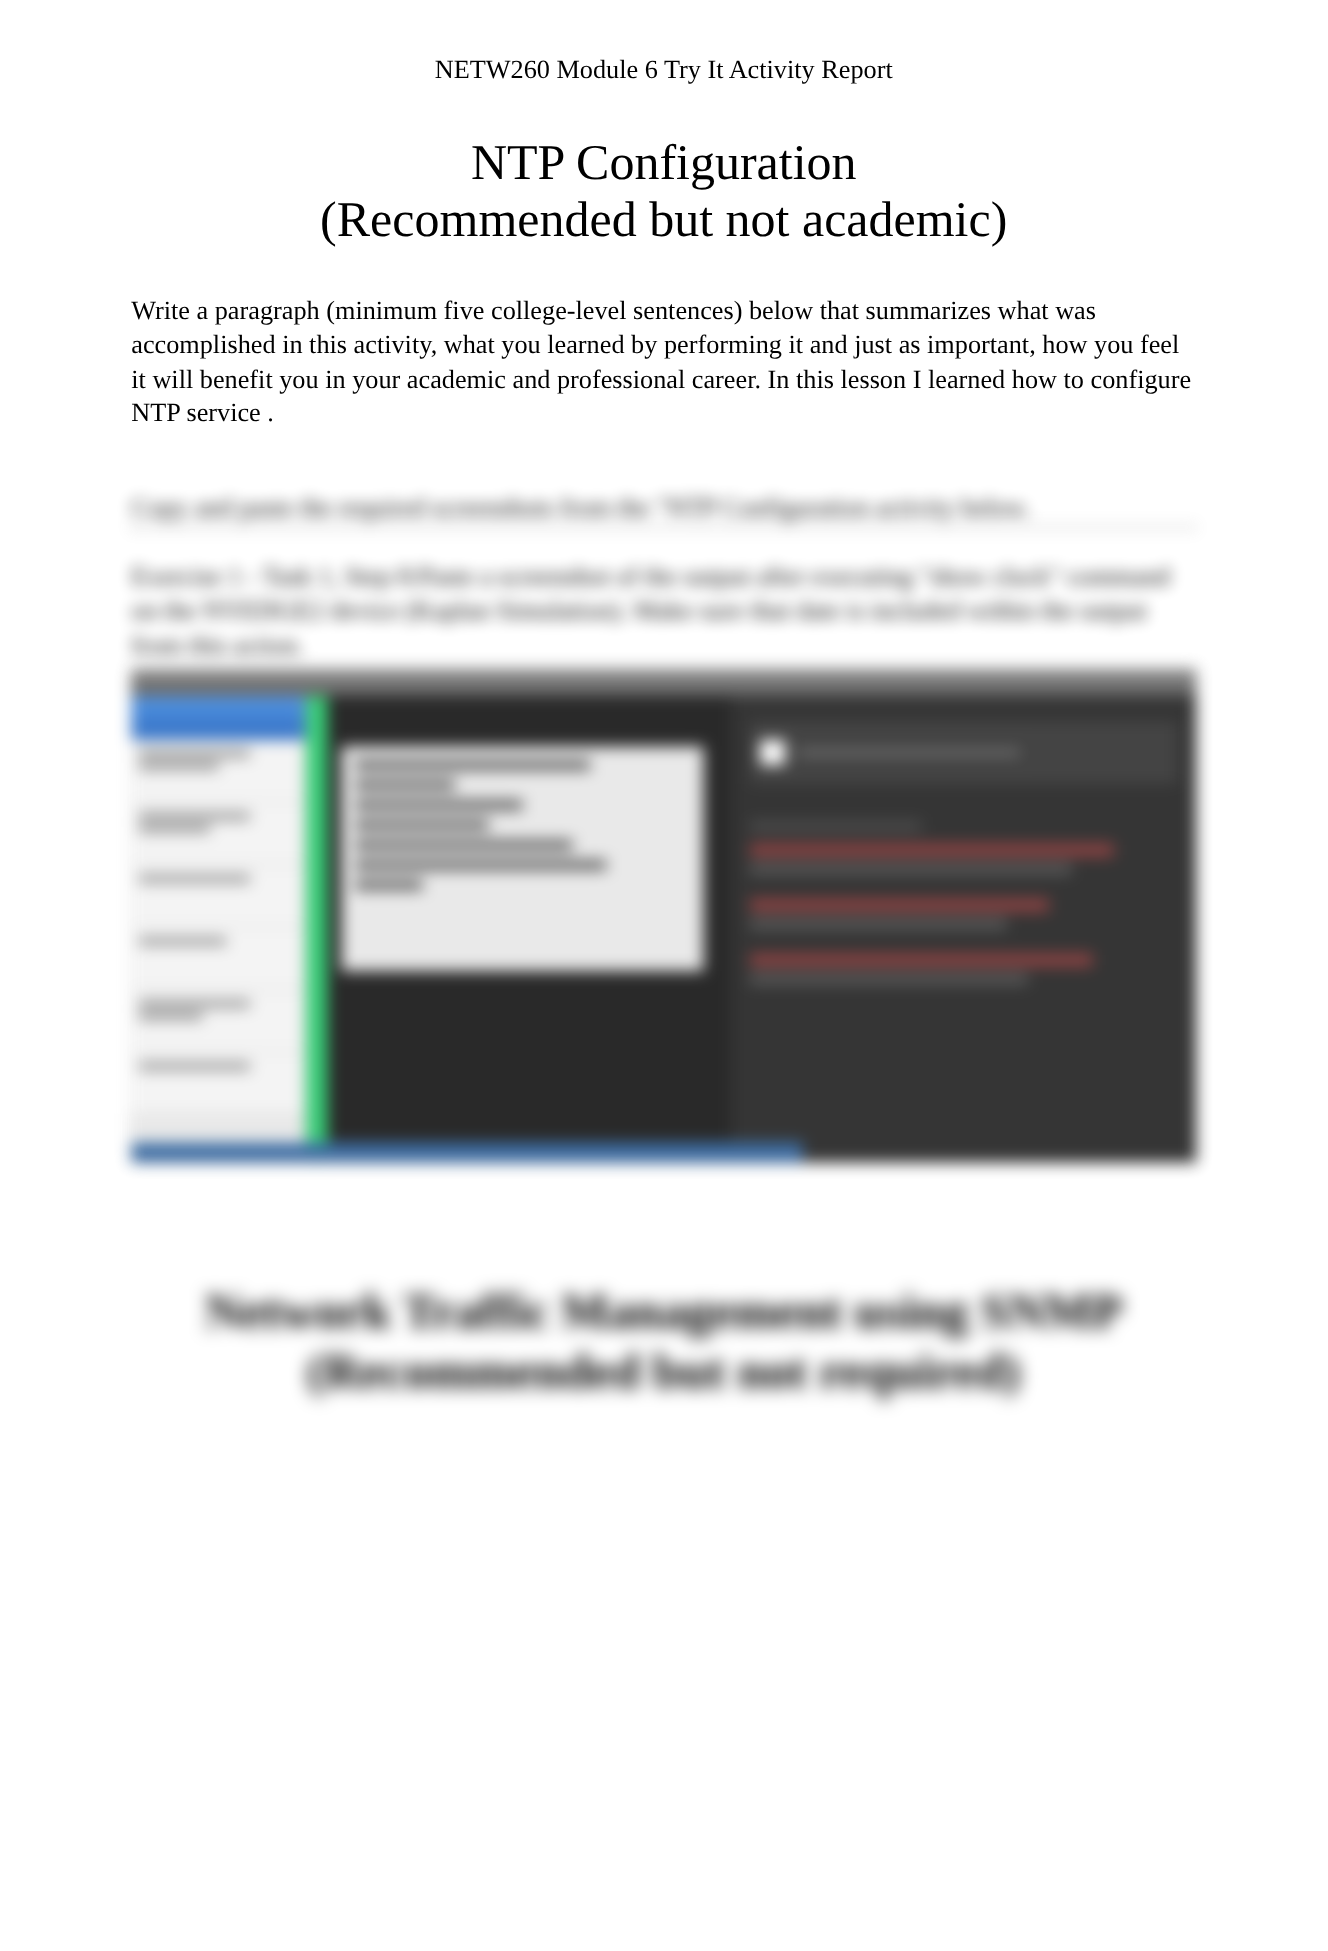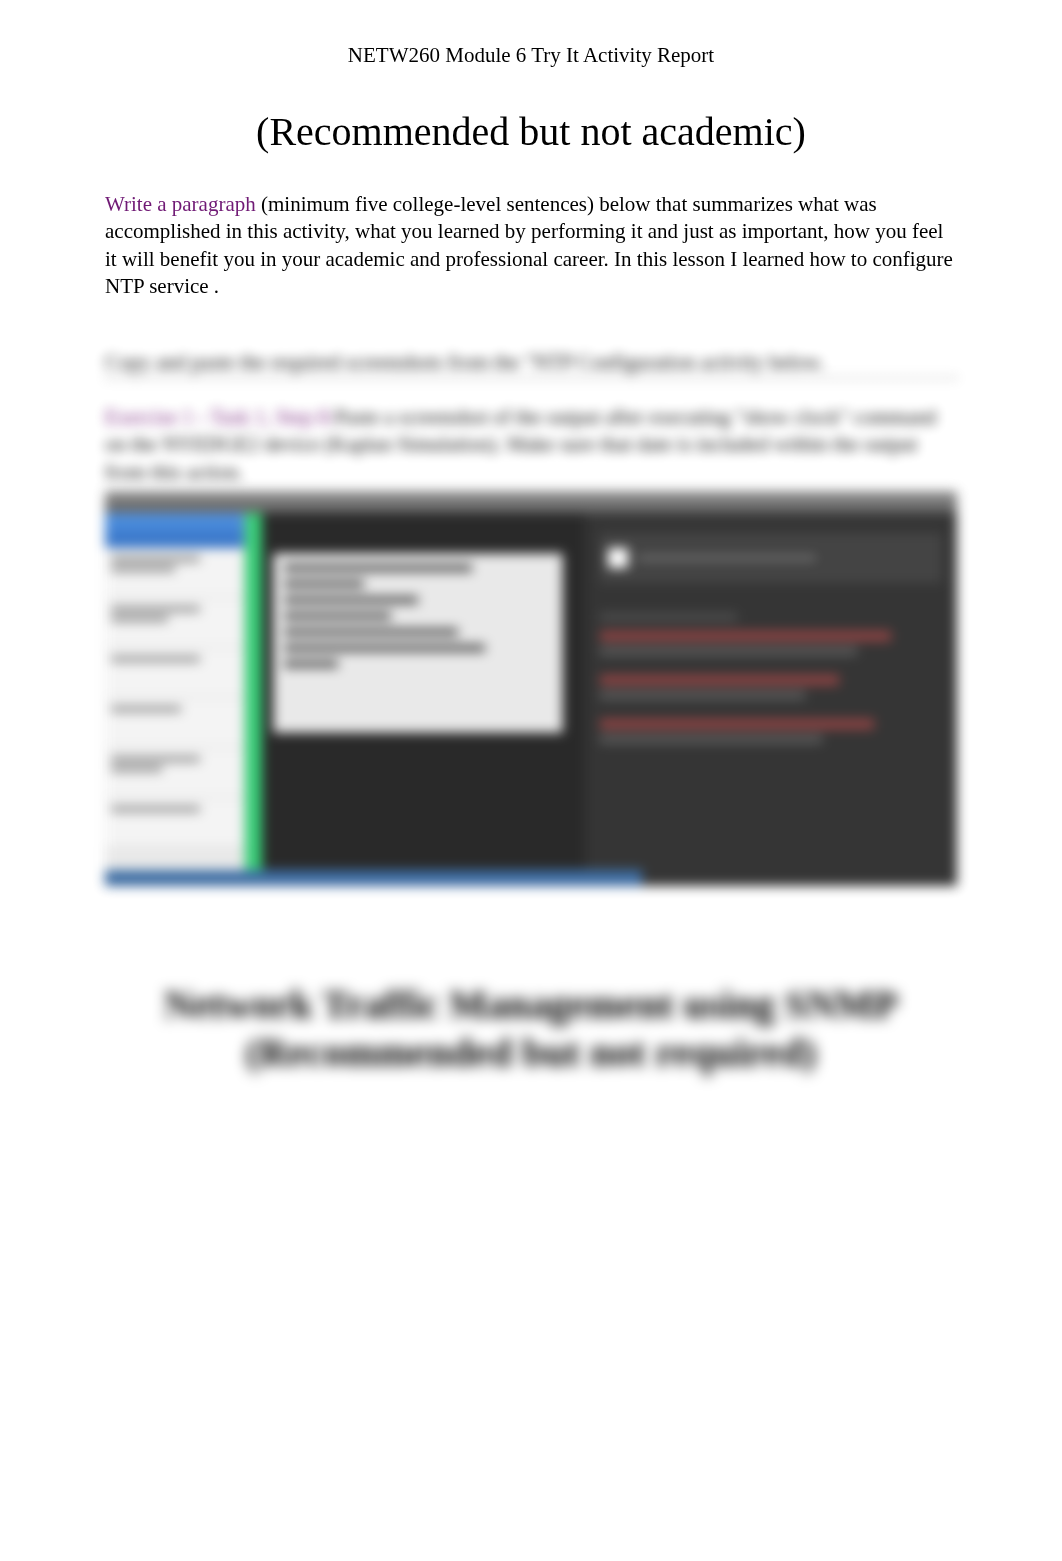--- a/index.html
+++ b/index.html
@@ -42,21 +42,21 @@
       font-family: "Times New Roman", serif;
       line-height: 1.2;
     }
     .paragraph-block {
       font-size: 21px;
       font-family: "Times New Roman", serif;
       line-height: 1.3;
       margin-bottom: 50px;
     }
     .red-text {
-      color: #701a75;
+      color: #000000;
       text-align: right;
     }
     .blurred-section {
       filter: blur(6px);
       opacity: 0.95;
     }
     .instruction-line {
       font-size: 21px;
       font-family: "Times New Roman", serif;
       border-bottom: 2px dotted #999;
@@ -207,20 +207,21 @@
       line-height: 1.2;
     }
   </style>
 </head>
 <body>
 
 <div class="page">
   <div class="header-text">NETW260 Module 6 Try It Activity Report</div>
 
   <div class="title-block">
+    <div class="title-line1">NTP Configuration</div>
     <div class="title-line2">(Recommended but not academic)</div>
   </div>
 
   <div class="paragraph-block">
     <span class="red-text">Write a paragraph</span><span>  (minimum five college-level sentences) below that summarizes what was accomplished in this activity, what you learned by performing it and just as important, how you feel it will benefit you in your academic and professional career. In this lesson I learned how to configure NTP service .</span>
   </div>
 
   <div class="blurred-section">
     <div class="instruction-line">Copy and paste the required screenshots from the "NTP Configuration activity below.</div>
 

